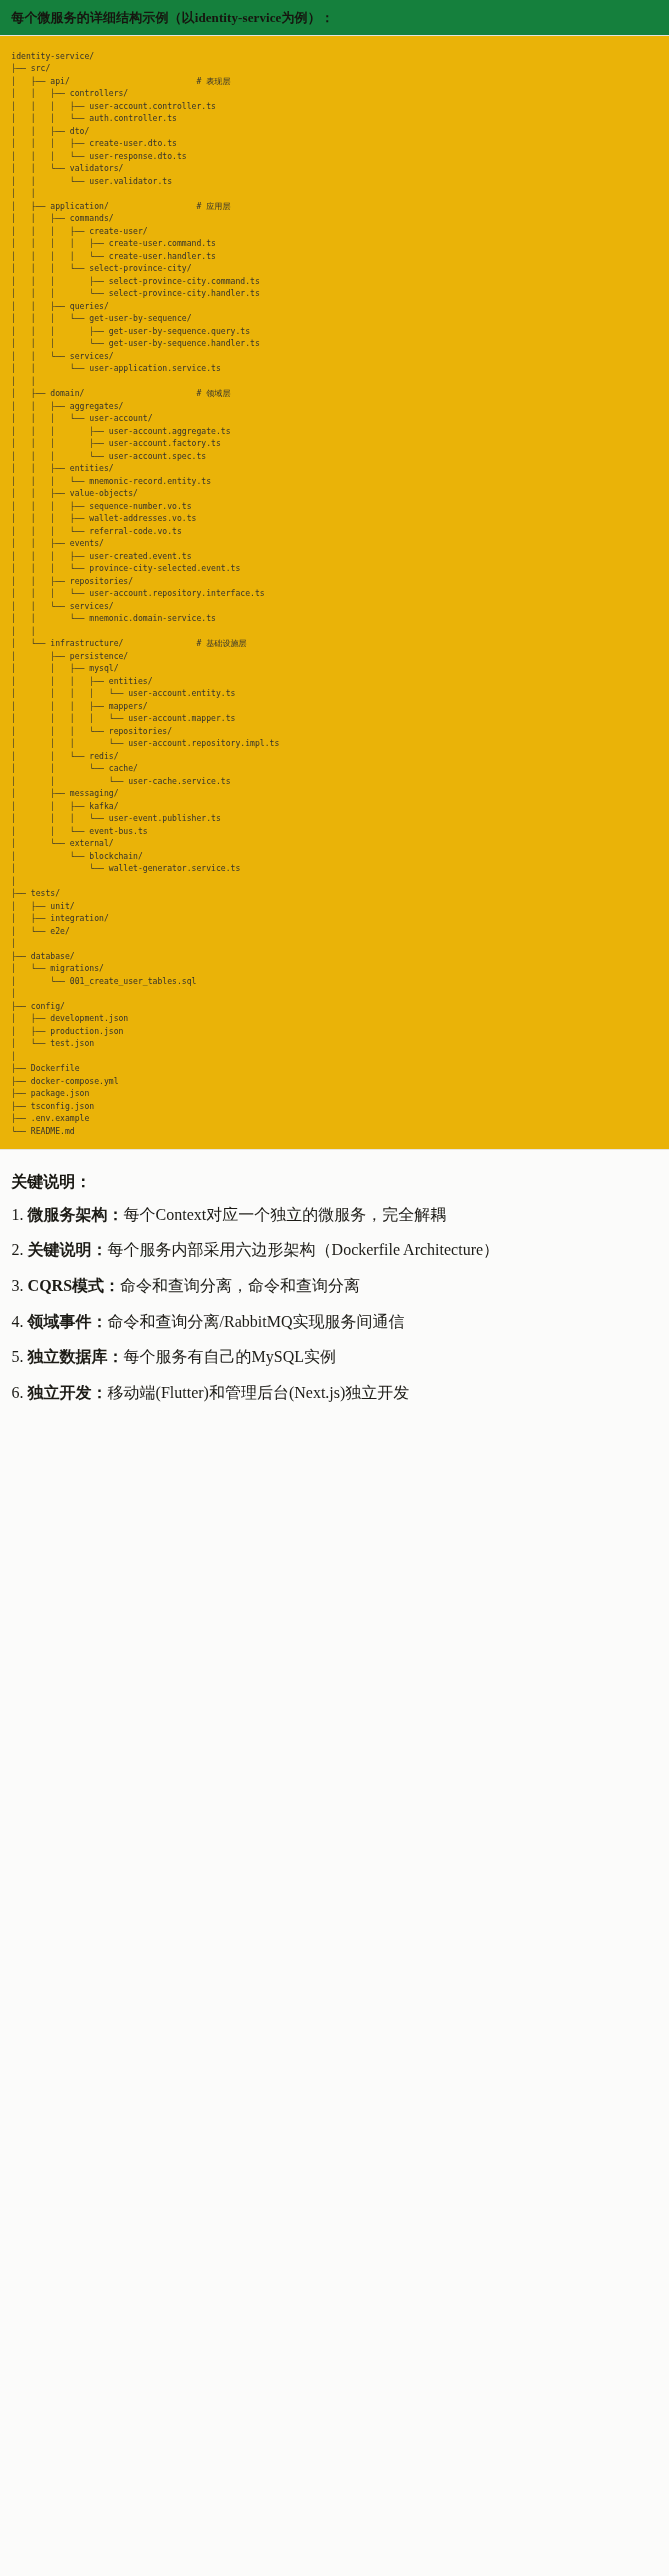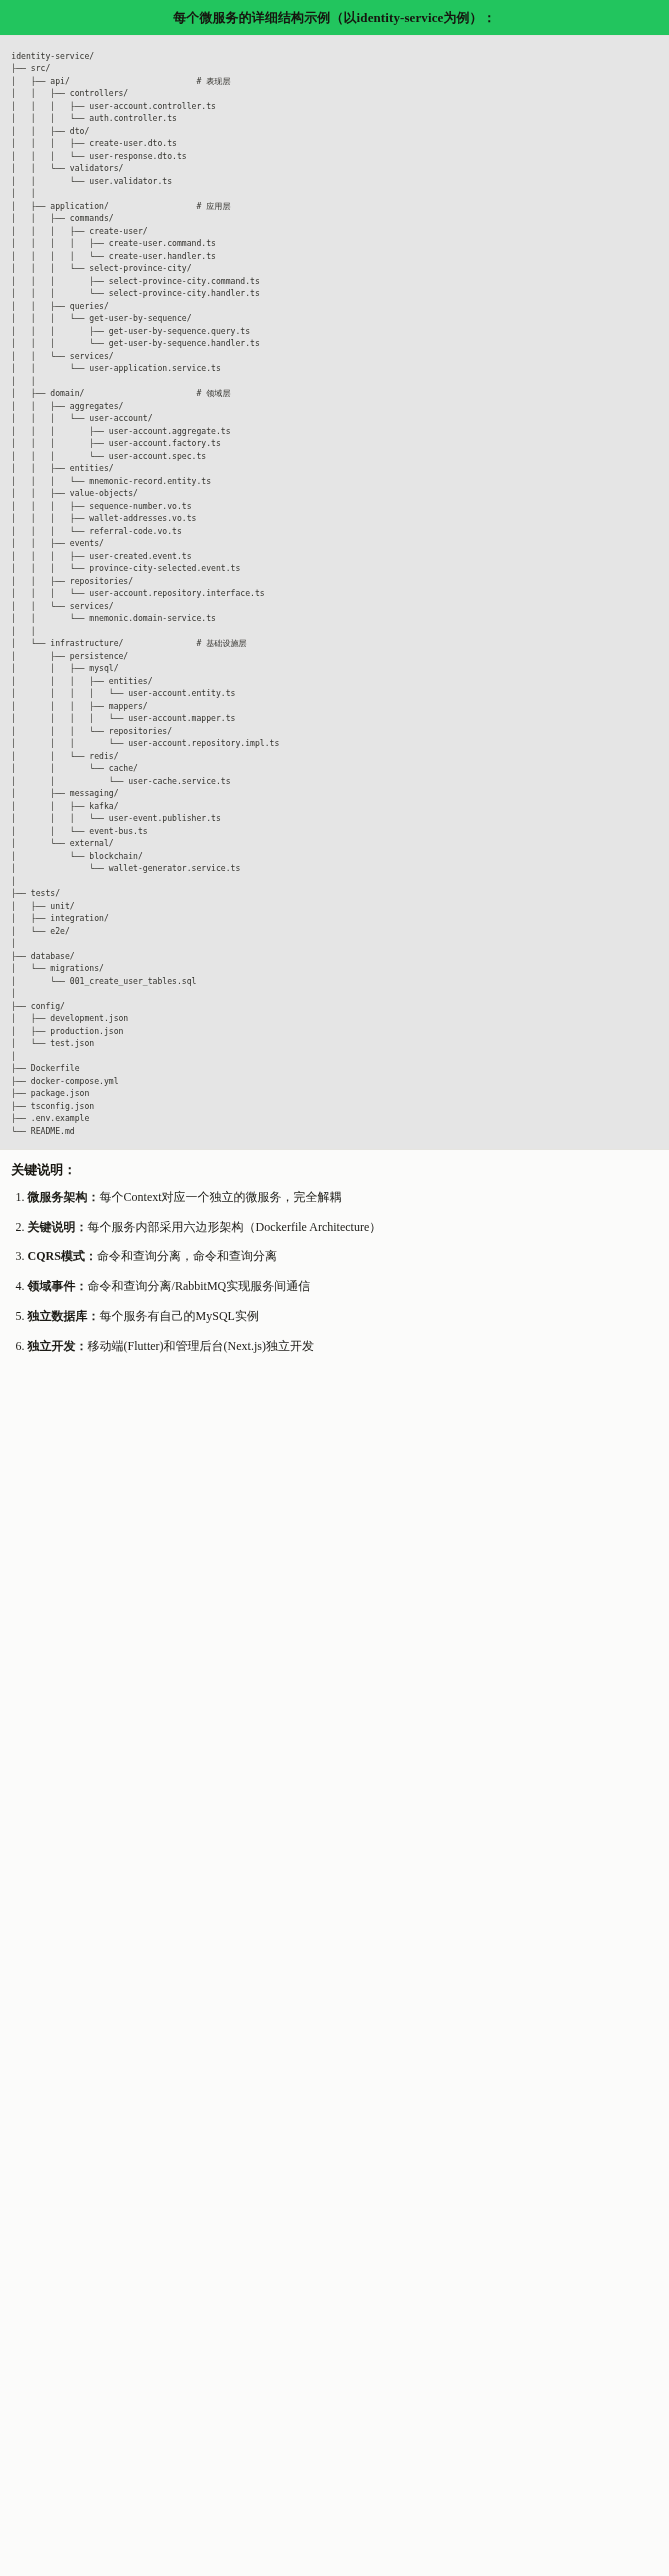--- a/index.html
+++ b/index.html
@@ -7,66 +7,65 @@
     margin: 0; padding: 0;
     background: #fbfbfa;
     font-family: "Liberation Sans", sans-serif;
   }
   body { width: 669px; }
 
   .page { width: 669px; background: #fbfbfa; }
 
   
   .header-band {
-    background: #22c55e;
+    background: #15803d;
     border-bottom: 0.6px solid #e3e2de;
     padding: 10px 11.3px 8.8px 11.3px;
-    text-align: center;
   }
   .header-title {
     font-family: "Liberation Serif", serif;
     font-weight: bold;
     font-size: 13px;
     line-height: 1.25;
     color: #16150f;
     letter-spacing: 0.1px;
   }
 
   
   .tree-block {
     padding: 13.8px 11.3px 11.3px 11.3px;
-    background: #e5e5e5;
+    background: #eab308;
   }
   pre.tree {
     margin: 0;
     font-family: "DejaVu Sans Mono", "Liberation Mono", monospace;
     font-size: 8.1px;
     line-height: 12.5px;
     color: #33322d;
     white-space: pre;
     tab-size: 4;
   }
 
   
   .keypoints {
     padding: 5px 11.3px 6.3px 11.3px;
     border-top: 0.6px solid #e6e5e0;
   }
   .kp-heading {
     font-family: "Liberation Serif", serif;
     font-weight: bold;
-    font-size: 13px;
+    font-size: 16px;
     color: #16150f;
-    margin: 6px 0 10px 0;
+    margin: 17px 0 10px 0;
   }
   ol.kp-list {
     margin: 0;
     padding: 0 0 0 16.3px;
     font-family: "Liberation Serif", serif;
-    font-size: 12px;
+    font-size: 16px;
     line-height: 1.45;
     color: #1c1b16;
   }
   ol.kp-list li { margin: 0 0 12.5px 0; }
   ol.kp-list li .kp-term { font-weight: bold; }
   ol.kp-list li .kp-desc { font-weight: normal; }
 
   .footer-note {
     font-family: "Liberation Serif", serif;
     font-size: 10.6px;

